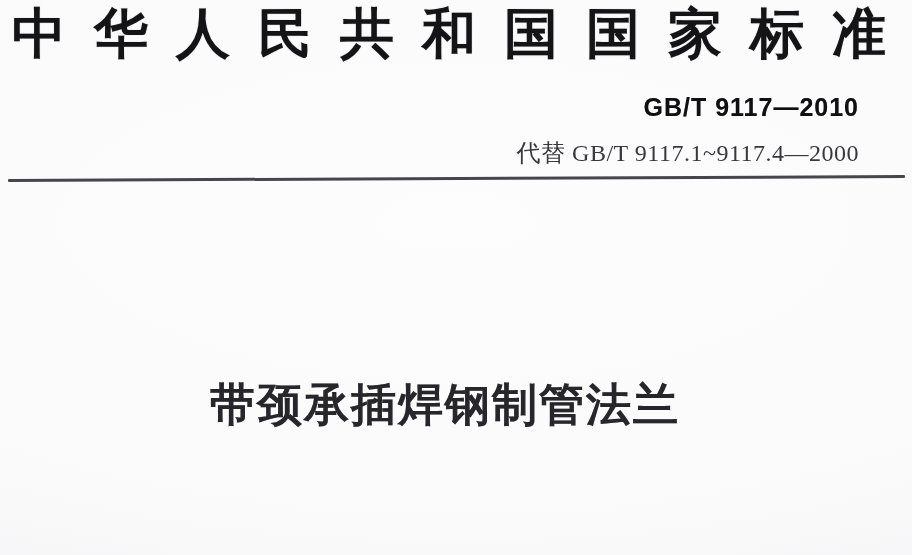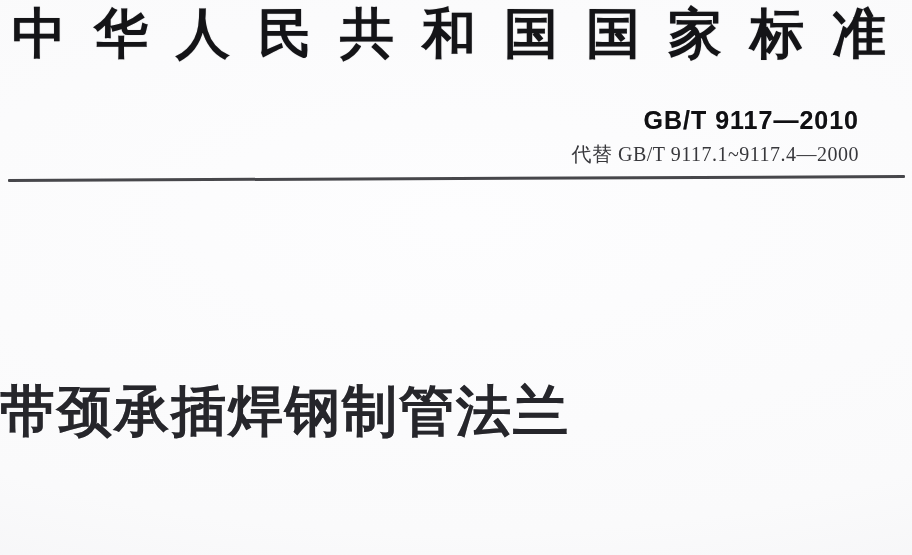--- a/index.html
+++ b/index.html
@@ -30,37 +30,37 @@
     line-height: 1.08;
     font-weight: bold;
     color: #141417;
     font-family: "Liberation Serif", "DejaVu Serif", serif;
     text-shadow: 0 0 1px rgba(20,20,25,0.35);
     white-space: nowrap;
   }
   
   .designation {
     position: absolute;
-    top: 107px;
+    top: 94px;
     right: 53px;
     text-align: right;
   }
   .designation .code {
     font-family: "Liberation Sans", "DejaVu Sans", sans-serif;
     font-size: 25px;
     font-weight: bold;
     letter-spacing: 1px;
     color: #101013;
     line-height: 1.05;
     text-shadow: 0 0 0.5px rgba(10,10,15,0.4);
   }
   .designation .supersedes {
-    margin-top: 10px;
+    margin-top: 20px;
     font-family: "Liberation Serif", "DejaVu Serif", serif;
-    font-size: 20px;
+    font-size: 24px;
     letter-spacing: 0.5px;
     color: #38383c;
     line-height: 1.1;
   }
   
   .rule {
     position: absolute;
     top: 177px;
     left: 8px;
     width: 897px;
@@ -68,22 +68,23 @@
     background: #47474b;
     transform: rotate(-0.25deg);
     border-radius: 1px;
   }
   
   .title-zh {
     position: absolute;
     top: 378px;
     left: 0;
     width: 890px;
+    text-align: center;
     font-family: "Liberation Sans", "DejaVu Sans", sans-serif;
-    font-size: 55px;
+    font-size: 45px;
     line-height: 1.2;
     font-weight: bold;
     letter-spacing: 2px;
     color: #26262b;
     text-shadow: 0 0 0.5px rgba(30,30,35,0.4);
     white-space: nowrap;
   }
   
   .title-en {
     position: absolute;

